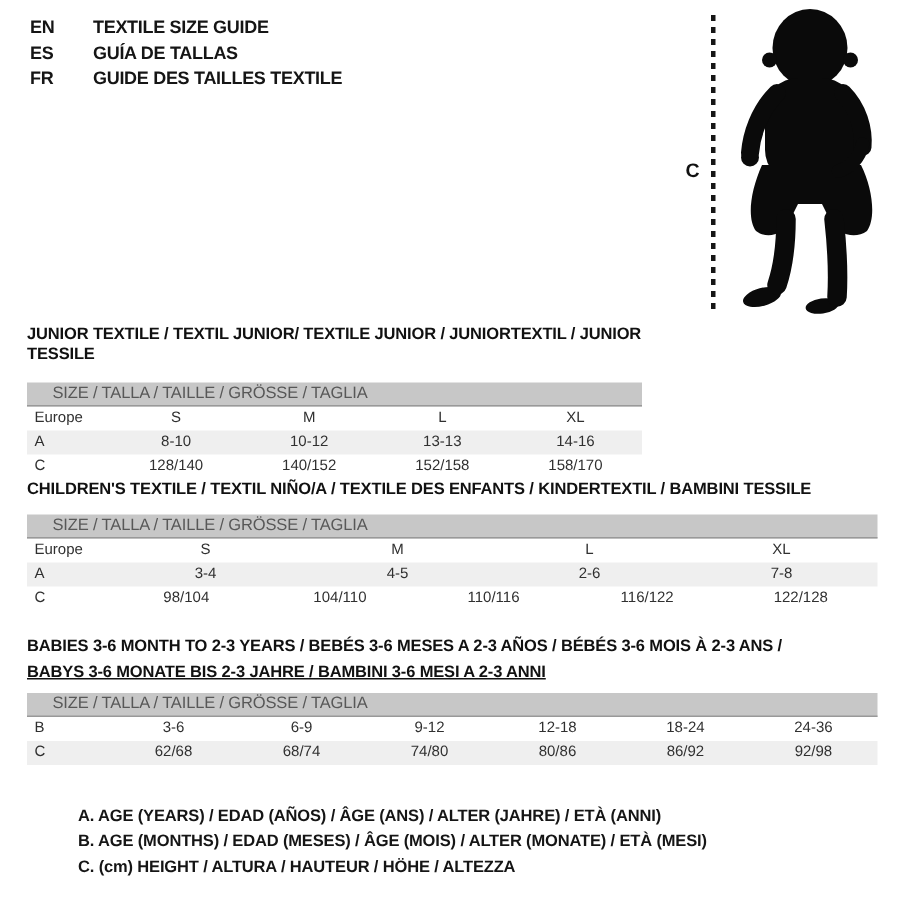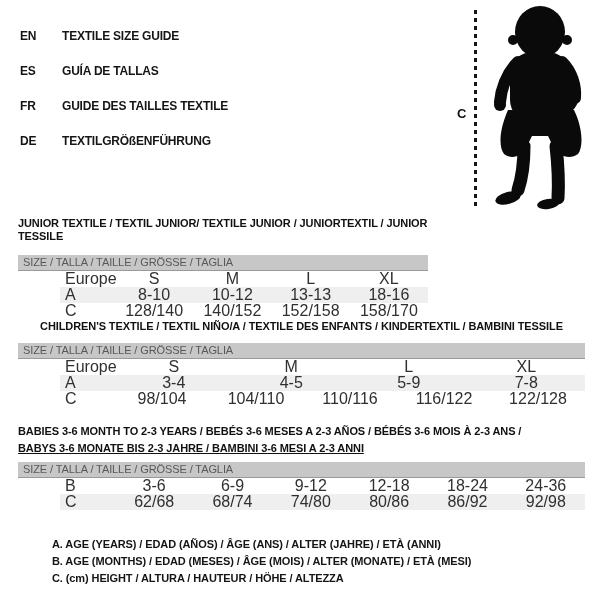--- a/index.html
+++ b/index.html
@@ -5,46 +5,46 @@
   * { margin:0; padding:0; box-sizing:border-box; }
   html,body { background:#fff; }
   body { font-family:"Liberation Sans", sans-serif; }
   .canvas {
     position:relative; width:600px; height:600px; background:#ffffff;
     overflow:hidden; margin:0 auto;
   }
 
   
   .lang-block { position:absolute; left:20px; top:10px; }
-  .lang-row { display:flex; line-height:17px; font-size:12px; font-weight:bold; color:#151515; letter-spacing:-0.2px;margin-top:18px; }
+  .lang-row { display:flex; line-height:17px; font-size:12px; font-weight:bold; color:#151515; letter-spacing:-0.2px; }
   .lang-code { width:42px; }
 
   
   .dash-line {
     position:absolute; left:474px; top:10px; width:3px; height:198px;
     background:repeating-linear-gradient(to bottom, #161616 0 4px, transparent 4px 8px);
   }
   .figure-label { position:absolute; left:457px; top:106px; font-size:13px; font-weight:bold; color:#111; }
   .figure-svg { position:absolute; left:482px; top:2px; }
 
   
   .tbl { position:absolute; }
   .tbl1 { left:18px; top:217px; width:410px; }
   .tbl2 { left:18px; top:320px; width:567px; }
   .tbl3 { left:18px; top:423px; width:567px; }
   .tbl-title { font-weight:bold; font-size:11px; color:#111; line-height:13px; letter-spacing:-0.1px; }
   .tbl1 .tbl-title { margin-bottom:12px; }
-  .tbl2 .tbl-title { margin-bottom:10px;text-align:center; }
+  .tbl2 .tbl-title { margin-bottom:10px; }
   .tbl3 .tbl-title { line-height:17px; margin-bottom:0; }
   .tbl3 .tbl-title.last { margin-bottom:5px;text-decoration:underline; }
   .size-bar {
     height:16px; line-height:15px; background:#c7c7c7; border-bottom:1px solid #999;
-    color:#585858; font-size:11px; padding-left:5px; letter-spacing:-0.1px;
+    color:#585858; font-size:11px; padding-left:17px; letter-spacing:-0.1px;
   }
-  .t-row { display:flex; height:16px; line-height:16px; font-size:16px; color:#303030;margin-left:42px; }
+  .t-row { display:flex; height:16px; line-height:16px; font-size:10px; color:#303030; }
   .t-row.shaded { background:#efefef; }
   .t-label { width:55px; padding-left:5px; flex:none; }
   .t-cell { flex:1; text-align:center; }
 
   
   .notes { position:absolute; left:20px; top:536px; }
   .note-line { font-weight:bold; font-size:11px; line-height:17px; color:#151515; letter-spacing:-0.1px;margin-left:32px; }
 </style>
 </head>
 <body>
@@ -56,24 +56,20 @@
         <span class="lang-code">EN</span>
         <span class="lang-title">TEXTILE SIZE GUIDE</span>
       </div>
       <div class="lang-row">
         <span class="lang-code">ES</span>
         <span class="lang-title">GUÍA DE TALLAS</span>
       </div>
       <div class="lang-row">
         <span class="lang-code">FR</span>
         <span class="lang-title">GUIDE DES TAILLES TEXTILE</span>
-      </div>
-      <div class="lang-row">
-        <span class="lang-code">DE</span>
-        <span class="lang-title">TEXTILGRÖßENFÜHRUNG</span>
       </div>
     </div>
 
   <div class="dash-line"></div>
   <div class="figure-label">C</div>
   <svg class="figure-svg" width="114" height="212" viewBox="0 0 114 212" aria-hidden="true">
     <g fill="#0a0a0a" stroke="none">
       <ellipse cx="58" cy="30" rx="25" ry="26"></ellipse>
       <circle cx="31" cy="38" r="5"></circle>
       <circle cx="85" cy="38" r="5"></circle>
@@ -101,21 +97,21 @@
           <span class="t-cell">S</span>
           <span class="t-cell">M</span>
           <span class="t-cell">L</span>
           <span class="t-cell">XL</span>
         </div>
         <div class="t-row shaded">
           <span class="t-label">A</span>
           <span class="t-cell">8-10</span>
           <span class="t-cell">10-12</span>
           <span class="t-cell">13-13</span>
-          <span class="t-cell">18-16</span>
+          <span class="t-cell">14-16</span>
         </div>
         <div class="t-row">
           <span class="t-label">C</span>
           <span class="t-cell">128/140</span>
           <span class="t-cell">140/152</span>
           <span class="t-cell">152/158</span>
           <span class="t-cell">158/170</span>
         </div>
       </div>
   </div>
@@ -128,21 +124,21 @@
           <span class="t-label">Europe</span>
           <span class="t-cell">S</span>
           <span class="t-cell">M</span>
           <span class="t-cell">L</span>
           <span class="t-cell">XL</span>
         </div>
         <div class="t-row shaded">
           <span class="t-label">A</span>
           <span class="t-cell">3-4</span>
           <span class="t-cell">4-5</span>
-          <span class="t-cell">5-9</span>
+          <span class="t-cell">2-6</span>
           <span class="t-cell">7-8</span>
         </div>
         <div class="t-row">
           <span class="t-label">C</span>
           <span class="t-cell">98/104</span>
           <span class="t-cell">104/110</span>
           <span class="t-cell">110/116</span>
           <span class="t-cell">116/122</span>
           <span class="t-cell">122/128</span>
         </div>

